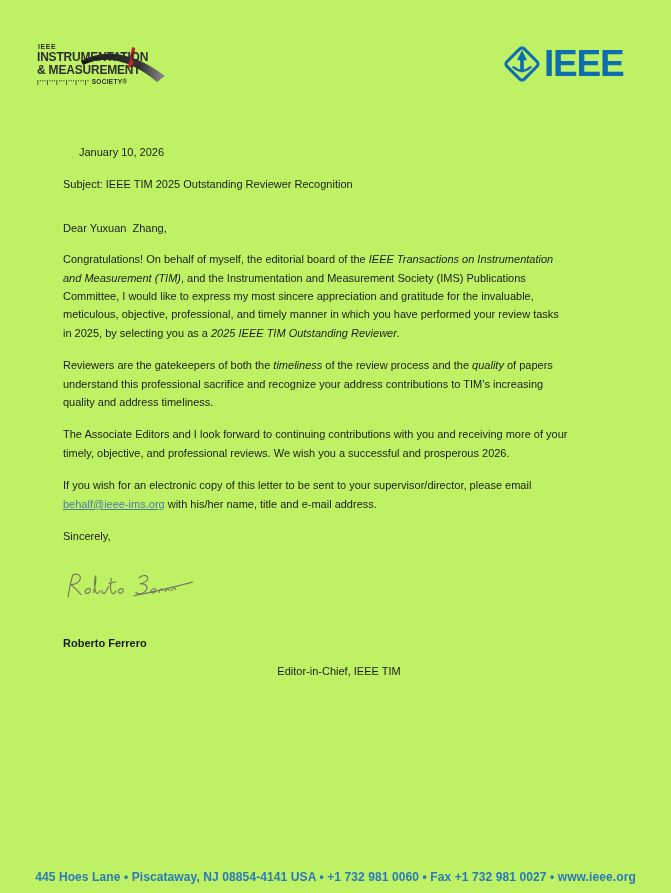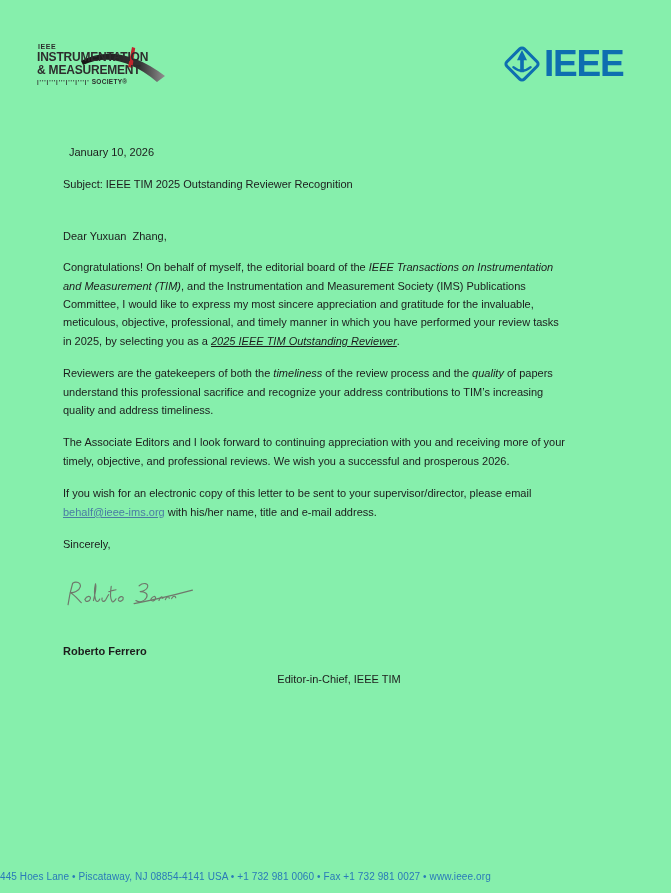--- a/index.html
+++ b/index.html
@@ -6,21 +6,21 @@
     --blue:#0e6eb0;
     --footer:#2a7ab8;
     --link:#4a7ca3;
     --body:#1c1c1c;
     --logo-dark:#2d2d2d;
     --needle:#c0272d;
     --sig:#6b6460;
   }
   html,body{margin:0;padding:0;background:#ffffff;}
   .page{
-    position:relative;width:671px;height:893px;background:#86efac;
+    position:relative;width:671px;height:893px;background:#bef264;
     font-family:"Liberation Sans","DejaVu Sans",sans-serif;color:var(--body);
     overflow:hidden;
   }
 
   
   .ims-logo{position:absolute;left:37px;top:42px;width:132px;height:58px;color:var(--logo-dark);}
   .ims-arc{position:absolute;left:0;top:0;width:132px;height:56px;pointer-events:none;}
   .ims-text{position:relative;z-index:1;}
   .ims-ieee{font-size:7px;font-weight:bold;letter-spacing:.6px;margin:1px 0 1px 1px;line-height:7px;}
   .ims-line1{font-size:12px;font-weight:bold;letter-spacing:-.2px;line-height:12.5px;}
@@ -29,37 +29,37 @@
   .ims-society{font-size:6.5px;font-weight:bold;letter-spacing:.3px;margin-left:2px;}
 
   
   .ieee-logo{position:absolute;left:502px;top:44px;display:flex;align-items:center;}
   .kite{width:40px;height:40px;flex:0 0 auto;}
   .ieee-word{font-size:37px;font-weight:bold;letter-spacing:-1.2px;color:var(--blue);line-height:40px;margin-left:2px;}
 
   
   .letter{position:absolute;left:63px;top:143px;width:552px;font-size:11px;line-height:18.4px;}
   .pre{white-space:pre;}
-  .date{margin:0 0 14px 6px;}
-  .subject{margin:0 0 33px 0;}
+  .date{margin:0 0 14px 16px;}
+  .subject{margin:0 0 25px 0;}
   .salutation{margin:16px 0 13px 0;}
   .para{margin:0 0 14px 0;}
   .line{white-space:pre;}
   .it{font-style:italic;}
-  .ul{text-decoration:underline;}
+  .ul{}
   .email-link{color:var(--link);text-decoration:underline;cursor:pointer;}
   .closing{margin:0;}
   .signature{display:block;margin:21px 0 0 0;}
   .sig-name{margin-top:20px;font-weight:bold;}
   .sig-title{margin-top:10px;text-align:center;}
 
   
   .footer{
-    position:absolute;left:0;top:870px;width:100%;text-align:left;
-    font-size:10px;letter-spacing:.1px;color:var(--footer);line-height:14px;
+    position:absolute;left:0;top:870px;width:100%;text-align:center;
+    font-size:12px;letter-spacing:.1px;color:var(--footer);line-height:14px;font-weight:bold;
   }
 </style>
 </head>
 <body>
 
 <div class="page">
 
   <div class="ims-logo">
     <svg class="ims-arc" viewBox="0 0 132 56" aria-hidden="true">
       <defs>
@@ -101,21 +101,21 @@
           <div class="line"><span>Committee, I would like to express my most sincere appreciation and gratitude for the invaluable,</span></div>
           <div class="line"><span>meticulous, objective, professional, and timely manner in which you have performed your review tasks</span></div>
           <div class="line"><span>in 2025, by selecting you as a </span><span class="it ul">2025 IEEE TIM Outstanding Reviewer</span><span>.</span></div>
         </div>
         <div class="para">
           <div class="line"><span>Reviewers are the gatekeepers of both the </span><span class="it">timeliness</span><span> of the review process and the </span><span class="it">quality</span><span> of papers</span></div>
           <div class="line"><span>understand this professional sacrifice and recognize your address contributions to TIM’s increasing</span></div>
           <div class="line"><span>quality and address timeliness.</span></div>
         </div>
         <div class="para">
-          <div class="line"><span>The Associate Editors and I look forward to continuing appreciation with you and receiving more of your</span></div>
+          <div class="line"><span>The Associate Editors and I look forward to continuing contributions with you and receiving more of your</span></div>
           <div class="line"><span>timely, objective, and professional reviews. We wish you a successful and prosperous 2026.</span></div>
         </div>
         <div class="para">
           <div class="line"><span>If you wish for an electronic copy of this letter to be sent to your supervisor/director, please email</span></div>
           <div class="line"><span class="email-link">behalf@ieee-ims.org</span><span> with his/her name, title and e-mail address.</span></div>
         </div>
       </div>
 
     <div class="closing">Sincerely,</div>
 

